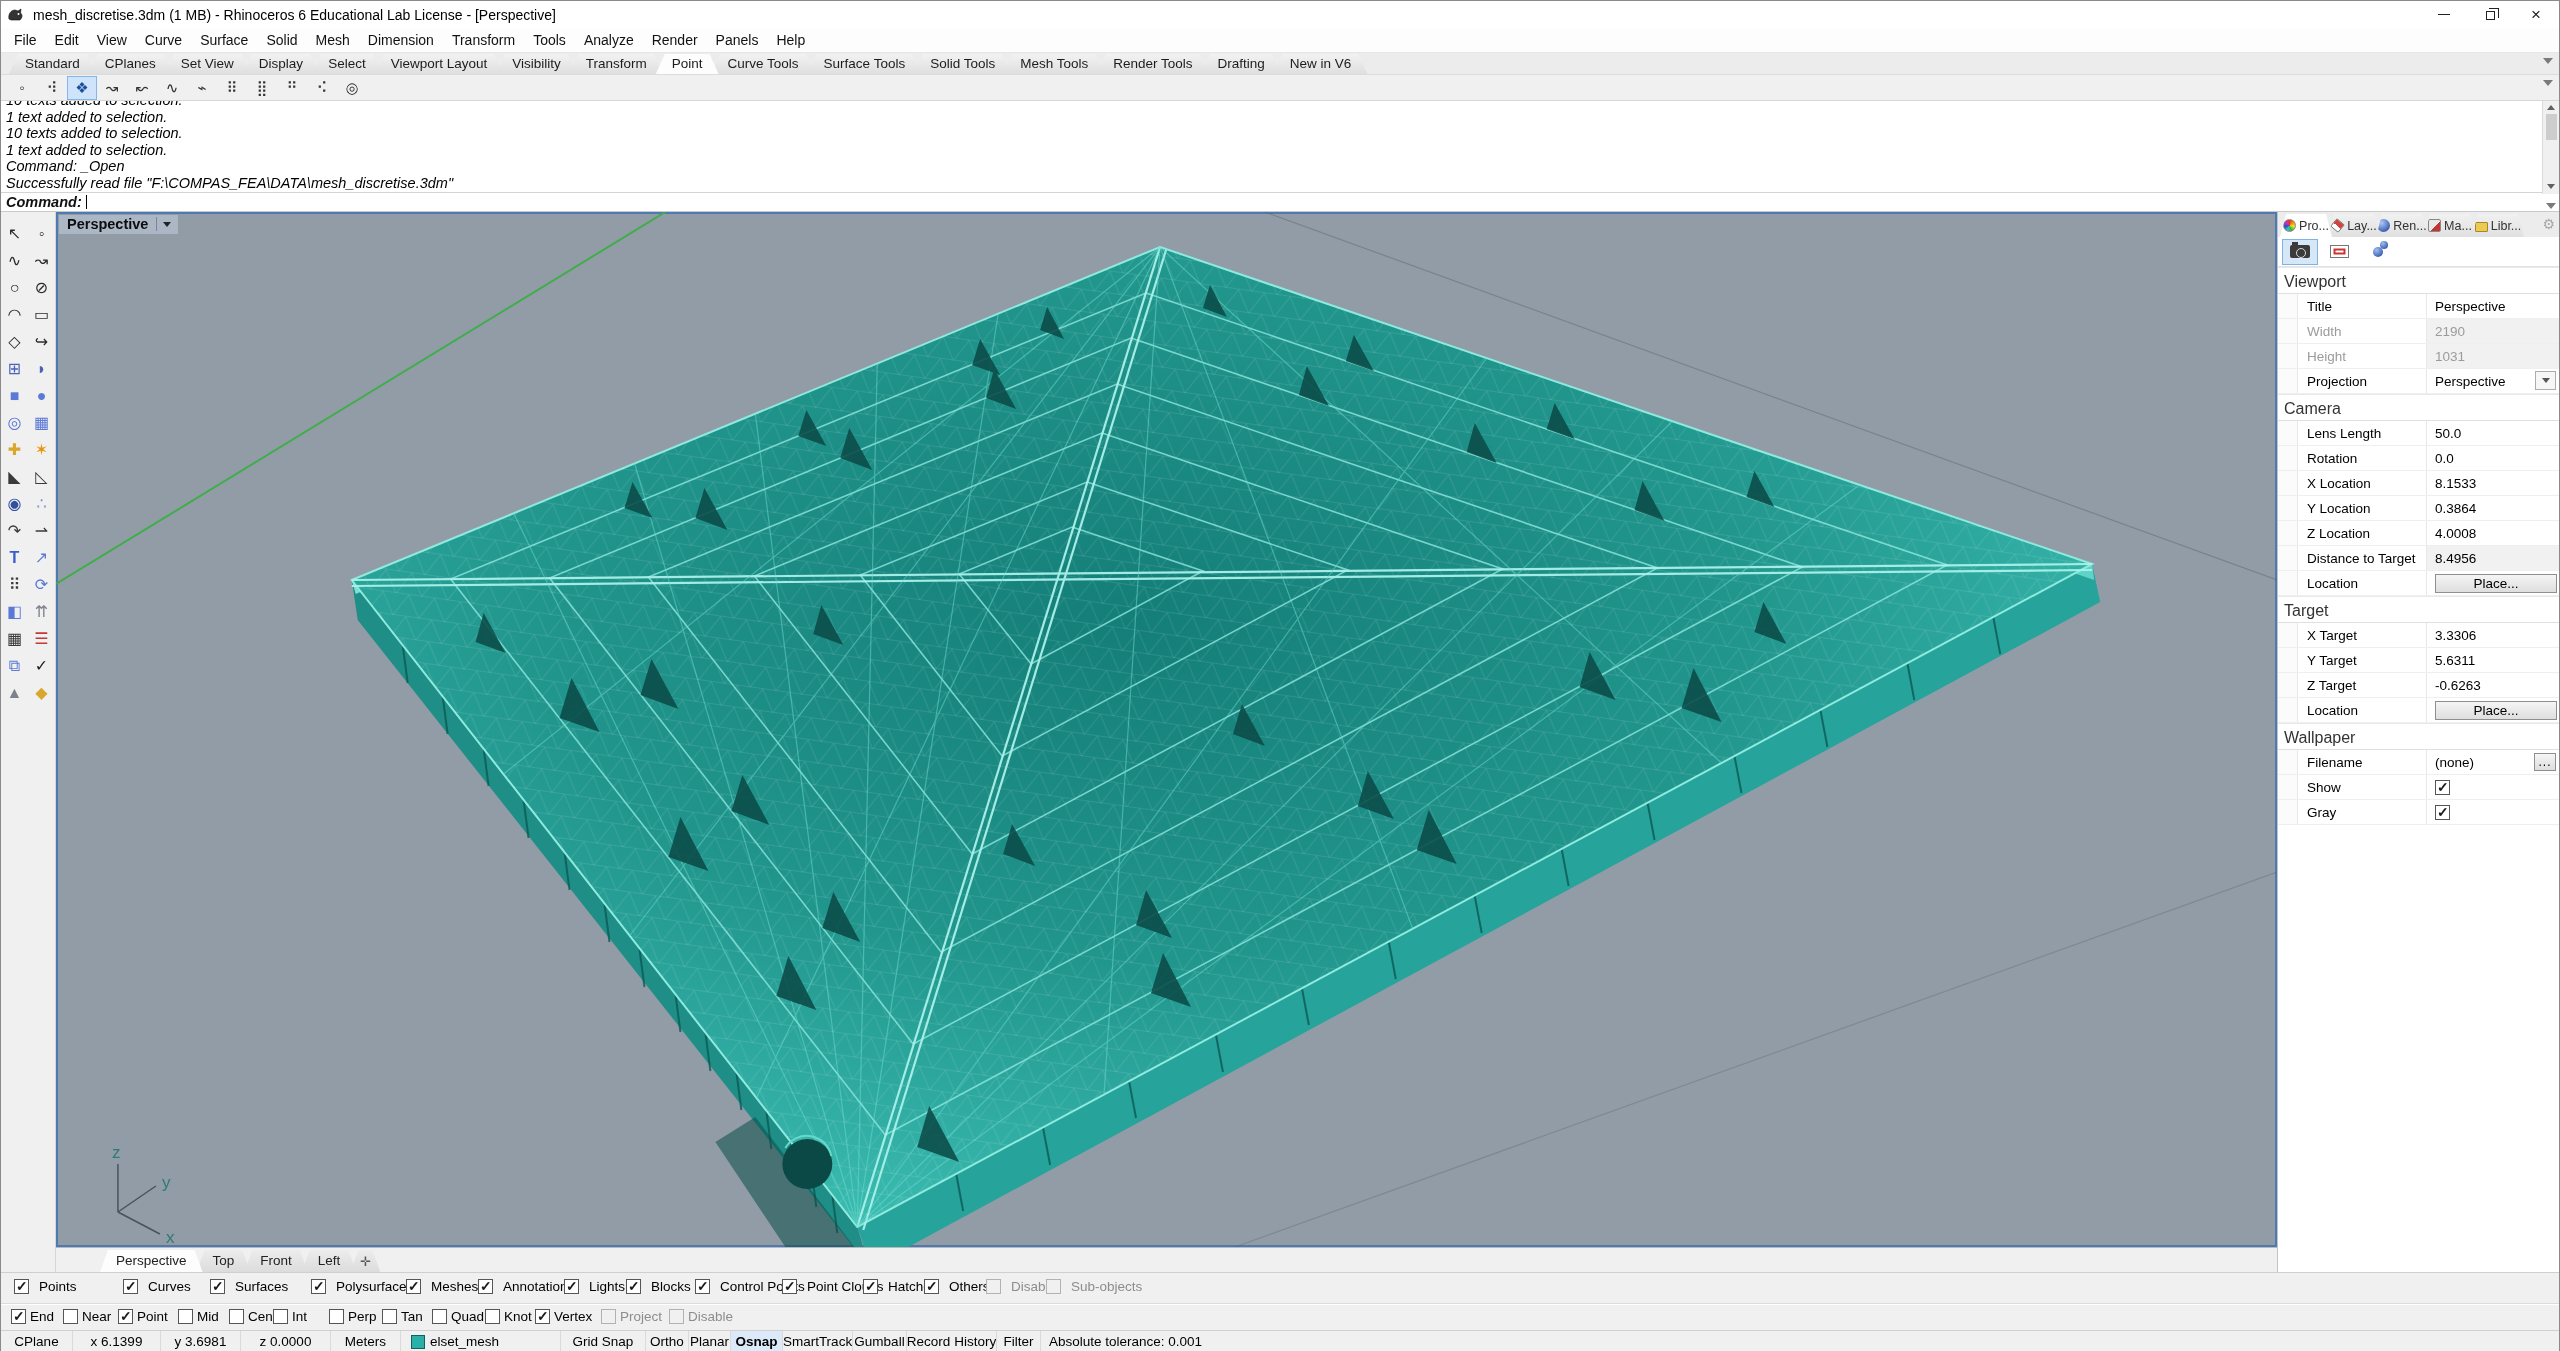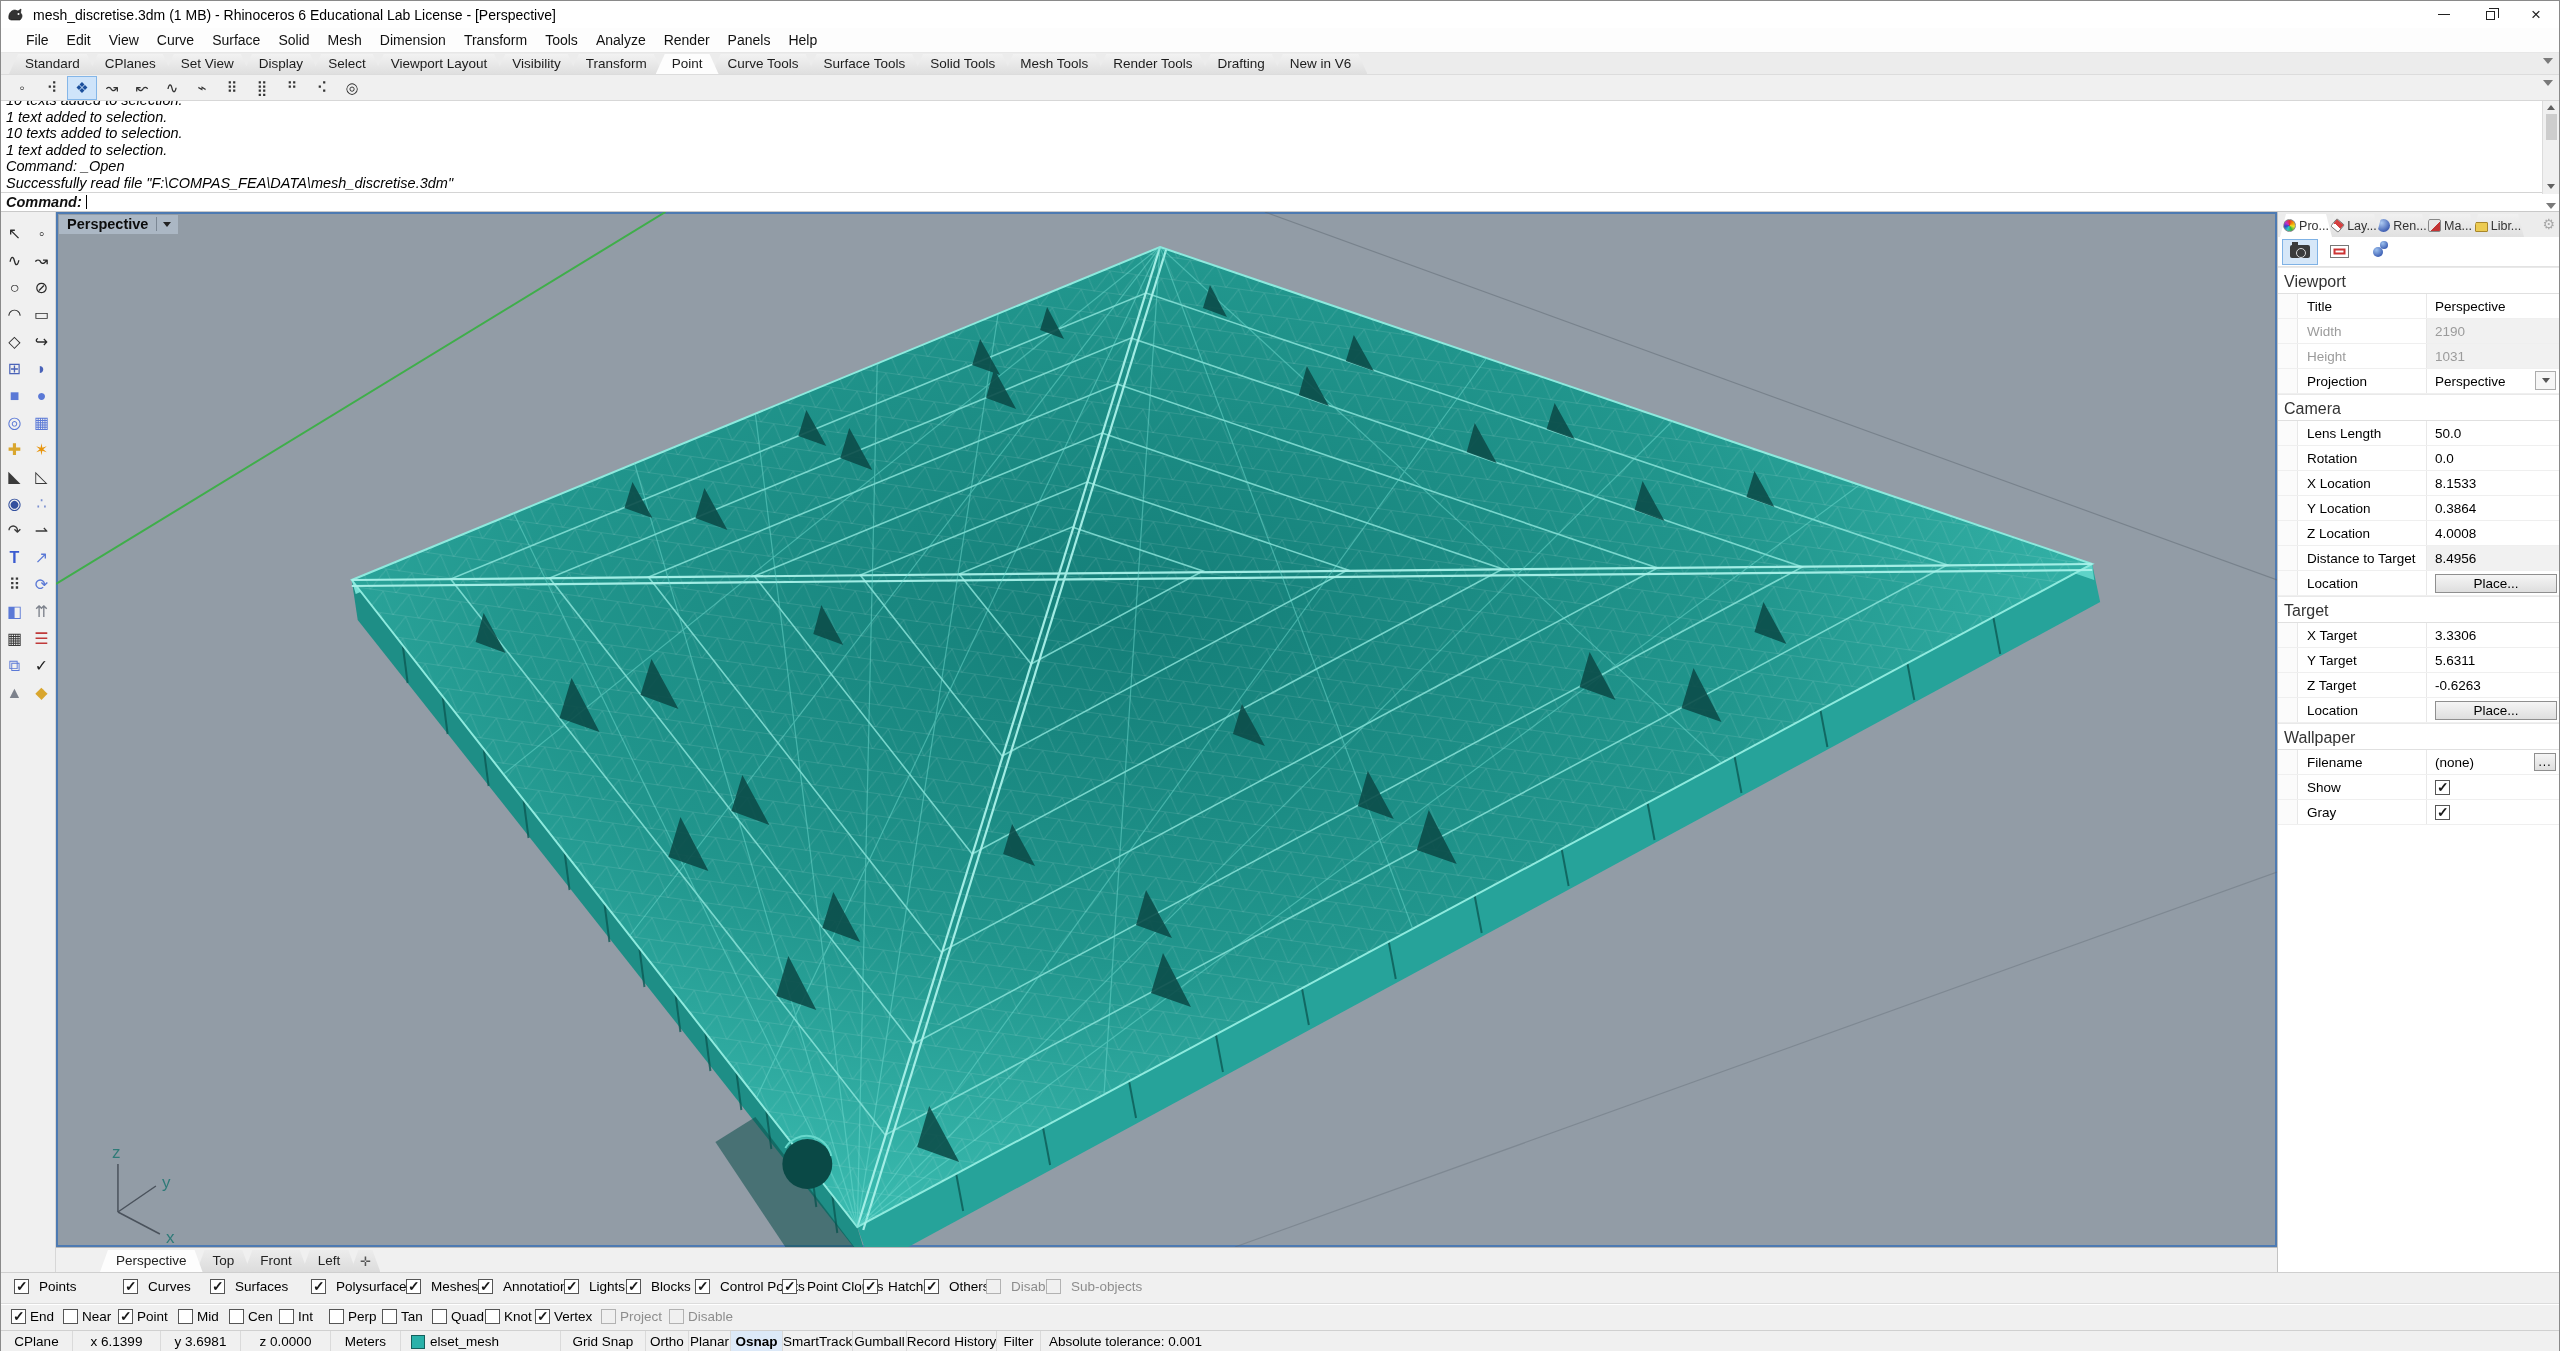--- a/index.html
+++ b/index.html
@@ -12,21 +12,21 @@
   .app-icon { width:18px; height:18px; margin-right:8px; }
   .title-text { font-size:14px; color:#000; }
   .win-controls { position:absolute; right:0; top:0; height:27px; display:flex; }
   .wc { width:46px; height:27px; display:flex; align-items:center; justify-content:center; color:#222; }
   .wc-min i { display:block; width:12px; border-bottom:1.5px solid #222; }
   .wc-restore i { display:block; width:9px; height:9px; border:1.2px solid #222; position:relative; background:#fff; margin-top:2px;}
   .wc-restore i::before { content:""; position:absolute; left:2px; top:-4px; width:9px; height:9px; border:1.2px solid #222; border-bottom:none; border-left:none; }
   .wc-close { font-size:17px; }
 
   
-  .menubar { height:25px; background:#fdfdfd; display:flex; align-items:center; padding-left:16px; border-bottom:1px solid #e7e7e7; flex:0 0 auto;}
+  .menubar { height:25px; background:#fdfdfd; display:flex; align-items:center; padding-left:4px; border-bottom:1px solid #e7e7e7; flex:0 0 auto;}
   .menu-item { padding:0 9px; font-size:14px; line-height:24px; color:#111; }
 
   
   .tabbar { height:22px; background:#ececec; display:flex; align-items:flex-end; padding-left:8px; position:relative; flex:0 0 auto; border-bottom:1px solid #dcdcdc;}
   .rtab { height:20px; line-height:20px; padding:0 16px; margin-right:-7px; font-size:13.5px; color:#1c1c1c;
           background:linear-gradient(#f2f2f2,#dfdfdf); clip-path:polygon(9px 0, calc(100% - 9px) 0, 100% 100%, 0 100%); }
   .rtab.active { background:#fdfdfd; z-index:3; position:relative; }
   .row-chevron { position:absolute; right:6px; top:5px; width:0; height:0; border-left:5px solid transparent; border-right:5px solid transparent; border-top:6px solid #7a7a7a; }
 
   
@@ -118,21 +118,21 @@
   .fitem:nth-child(1){left:13px}.fitem:nth-child(2){left:122px}.fitem:nth-child(3){left:209px}
   .fitem:nth-child(4){left:310px}.fitem:nth-child(5){left:405px}.fitem:nth-child(6){left:477px}
   .fitem:nth-child(7){left:563px}.fitem:nth-child(8){left:625px}.fitem:nth-child(9){left:694px}
   .fitem:nth-child(10){left:781px}.fitem:nth-child(11){left:862px}.fitem:nth-child(12){left:923px}
   .fitem:nth-child(13){left:985px}.fitem:nth-child(14){left:1045px}
 
   .osnapbar { height:27px; background:#f0f0f0; border-top:1px solid #dcdcdc; position:relative; flex:0 0 auto; box-shadow:inset 0 1px 0 #fff;}
   .oitem { position:absolute; top:5px; display:flex; align-items:center; gap:4px; font-size:13.5px; color:#000; }
   .oitem.dis .olab { color:#8d8d8d; }
   .oitem:nth-child(1){left:10px}.oitem:nth-child(2){left:62px}.oitem:nth-child(3){left:117px}
-  .oitem:nth-child(4){left:177px}.oitem:nth-child(5){left:228px}.oitem:nth-child(6){left:278px}
+  .oitem:nth-child(4){left:177px}.oitem:nth-child(5){left:228px}.oitem:nth-child(6){left:272px}
   .oitem:nth-child(7){left:328px}.oitem:nth-child(8){left:381px}.oitem:nth-child(9){left:431px}
   .oitem:nth-child(10){left:484px}.oitem:nth-child(11){left:534px}.oitem:nth-child(12){left:600px}
   .oitem:nth-child(13){left:668px}
 
   .statusbar { height:22px; background:#f0f0f0; border-top:1px solid #d0d0d0; display:flex; flex:0 0 auto; font-size:13.5px; }
   .scell { border-right:1px solid #dadada; display:flex; align-items:center; justify-content:center; gap:5px; color:#000; overflow:hidden; white-space:nowrap;}
   .scell.active { font-weight:bold; background:#dce9f8; }
   .scell.left { justify-content:flex-start; padding-left:8px; }
   .scell:nth-child(1){width:72px}.scell:nth-child(2){width:88px}.scell:nth-child(3){width:80px}
   .scell:nth-child(4){width:90px}.scell:nth-child(5){width:70px}.scell:nth-child(6){width:160px}

